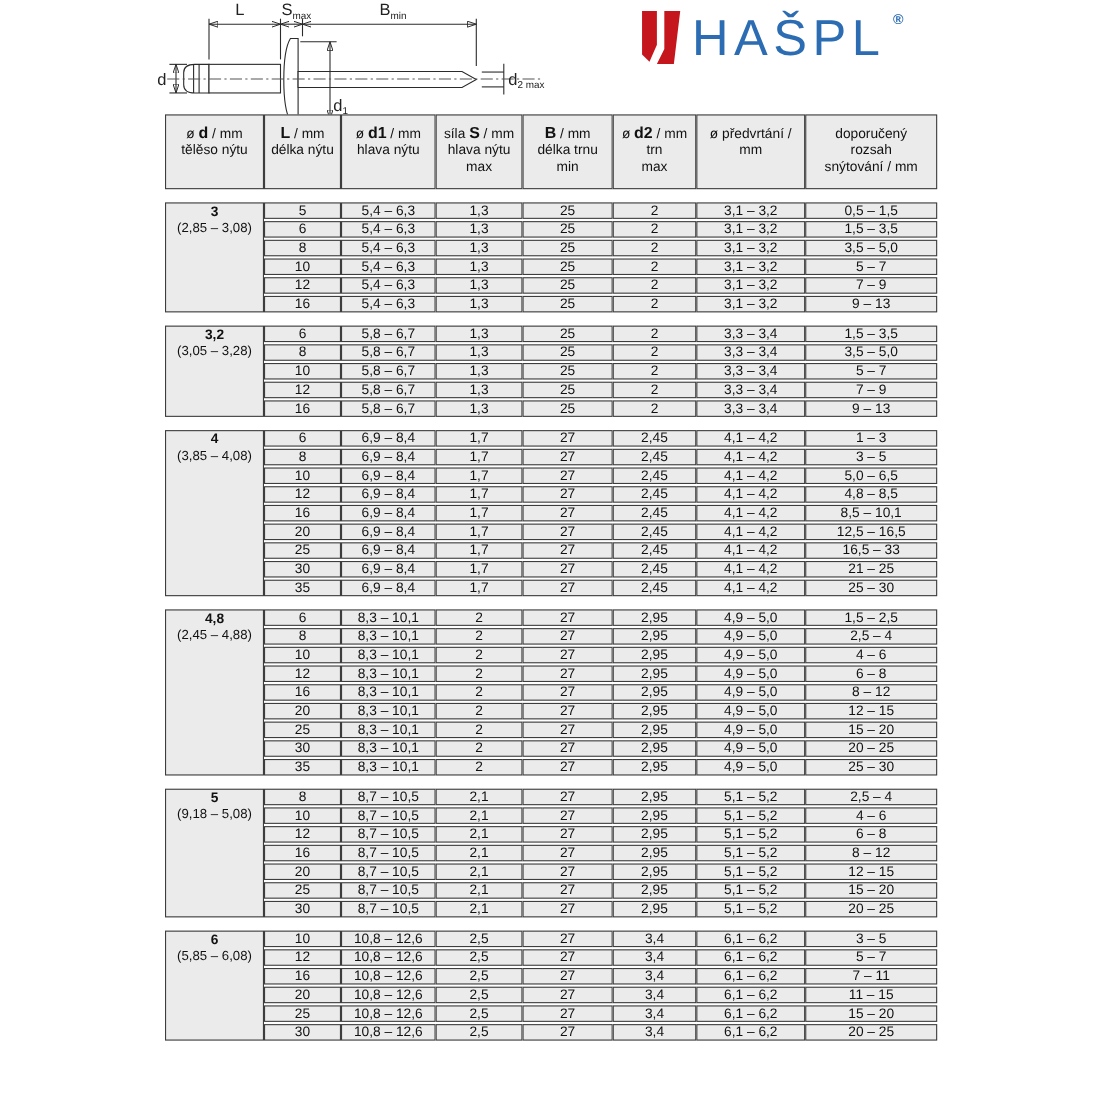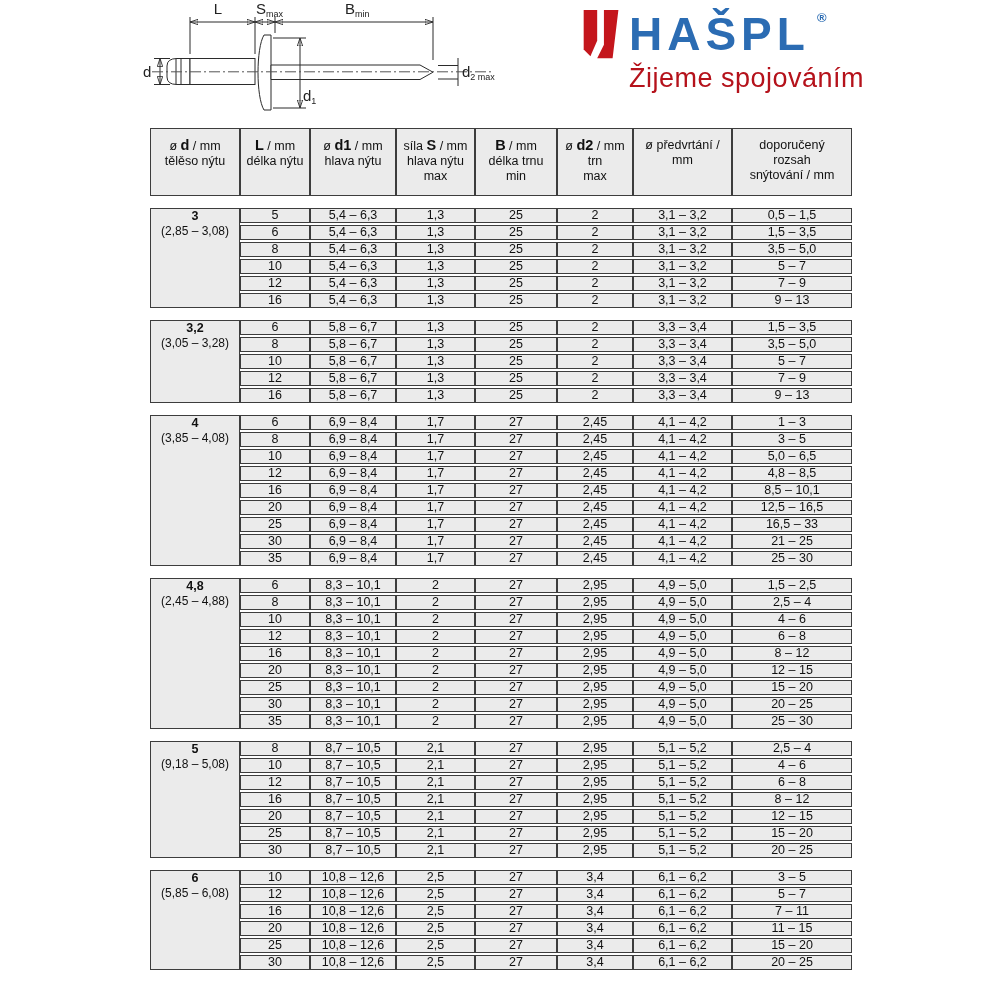--- a/index.html
+++ b/index.html
@@ -9,25 +9,25 @@
   .drawing{position:absolute;left:140px;top:0;width:360px;height:120px;}
   .drawing line,.drawing path,.drawing rect{stroke:#2b2b2b;stroke-width:1;fill:none;}
   .drawing .shape{fill:#ffffff;}
   .drawing text{font-family:"Liberation Sans",sans-serif;font-size:15px;fill:#222;stroke:none;}
   .drawing .sub{font-size:9px;}
   .drawing .cl{stroke:#555;}
   
   .logo{position:absolute;left:582px;top:8px;}
   .logo-row{display:flex;align-items:flex-start;gap:7px;}
   .mark{width:40px;height:54px;flex:0 0 auto;}
-  .brand{font-size:46px;font-weight:bold;letter-spacing:5px;line-height:52px;color:var(--blue,#2b6cb3);}
+  .brand{font-size:46px;font-weight:normal;letter-spacing:5px;line-height:52px;color:var(--blue,#2b6cb3);}
   .reg{font-size:13px;color:var(--blue,#2b6cb3);line-height:16px;margin-top:2px;font-weight:bold;}
   .tagline{margin-left:47px;margin-top:1px;font-size:27px;letter-spacing:0.5px;color:var(--red,#b5121b);}
   
-  .tables{position:absolute;left:150px;top:126px;width:710px;}
+  .tables{position:absolute;left:150px;top:102px;width:710px;}
   table.grid{border-collapse:separate;border-spacing:0 2px;table-layout:fixed;}
   table.grid td{border:1px solid #3d3d3d;background:var(--cellbg,#ebebeb);text-align:center;
         font-size:12.5px;line-height:13px;padding:0 2px;color:#111;overflow:hidden;}
   table.header-table td{height:68px;box-sizing:border-box;vertical-align:top;padding-top:9px;
         line-height:15px;font-size:12.5px;}
   .sym{font-weight:bold;font-size:14.5px;}
   table.group-table{margin-top:8px;}
   table.group-table:first-of-type{margin-top:1px;}
   td.gcell{vertical-align:top;padding-top:1px;}
   .gsize{font-weight:bold;font-size:12.5px;line-height:15px;}
@@ -89,21 +89,20 @@
 
   <div class="logo">
     <div class="logo-row">
       <svg class="mark" viewBox="0 0 40 56">
         <polygon points="1,2 15,2 15,34 8,50 1,43" fill="#c4161c"></polygon>
         <polygon points="22,2 37,2 31,52 15,52 22,38" fill="#c4161c"></polygon>
       </svg>
       <span class="brand">HAŠPL</span>
       <span class="reg">®</span>
     </div>
-    <div class="tagline">Žijeme spojováním</div>
   </div>
 
   <div class="tables" id="tables">
       <table class="grid header-table">
         <colgroup>
           <col style="width: 90px;">
           <col style="width: 70px;">
           <col style="width: 86px;">
           <col style="width: 79px;">
           <col style="width: 82px;">

